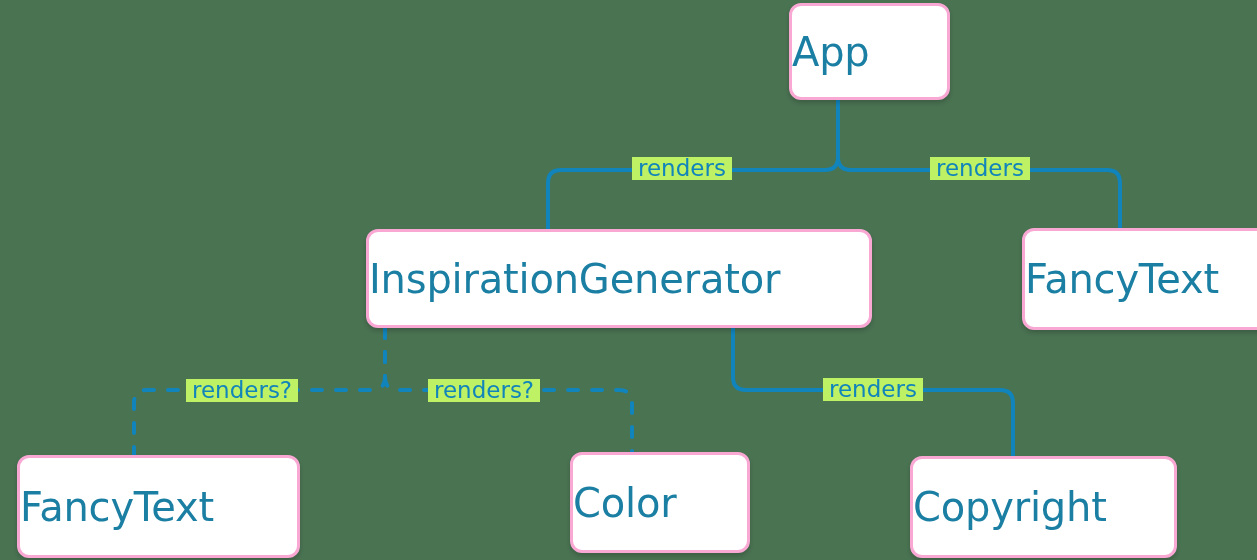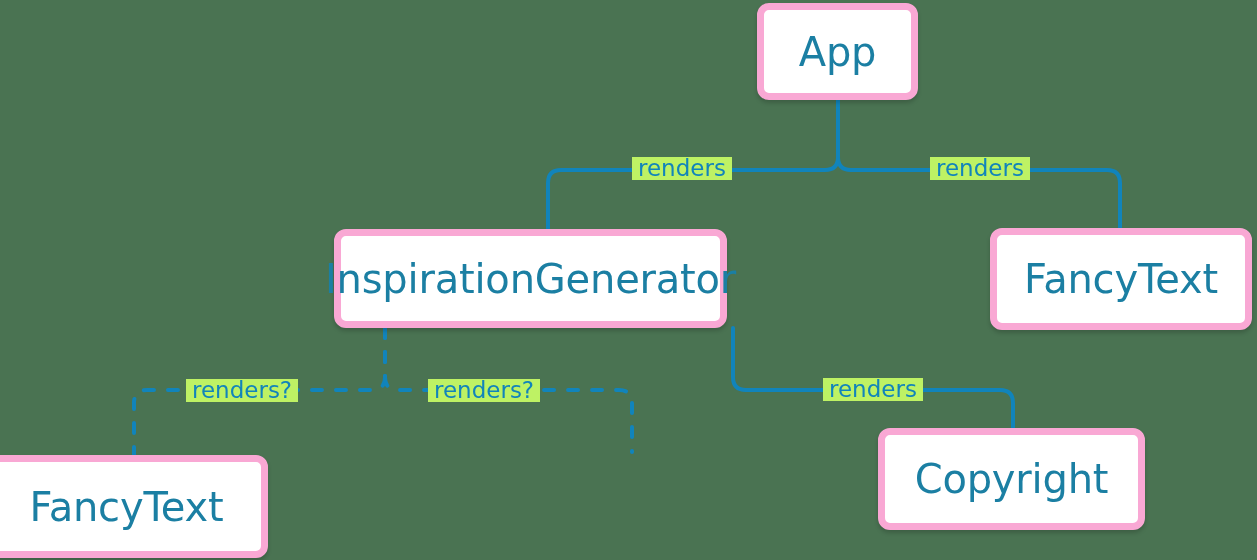--- a/index.html
+++ b/index.html
@@ -23,53 +23,54 @@
     position: absolute;
     left: 0;
     top: 0;
     width: 1257px;
     height: 560px;
     pointer-events: none;
   }
   .node {
     position: absolute;
     background: #ffffff;
-    border: 7px solid #f9a8d4;
+    border: 3px solid #f9a8d4;
     border-radius: 12px;
     box-sizing: border-box;
     display: flex;
     align-items: center;
-    justify-content: center;
+    justify-content: flex-start;
     box-shadow: 0 3px 4px rgba(0,0,0,0.18);
     z-index: 3;
+    margin-left: 32px;
   }
   .node-label {
     color: #1b7fa3;
     font-size: 40px;
     line-height: 1;
     letter-spacing: -0.2px;
     white-space: nowrap;
   }
   .edge-label {
     position: absolute;
     color: #1184bb;
     font-size: 23px;
     line-height: 1;
     white-space: nowrap;
     z-index: 4;
     background: #bef264;
     padding: 0 6px;
   }
   
   #node-app        { left: 757px;  top: 3px;   width: 161px; height: 97px; }
-  #node-inspgen    { left: 334px;  top: 229px; width: 393px; height: 99px; }
+  #node-inspgen    { left: 334px;  top: 229px; width: 506px; height: 99px; }
   #node-fancy-r    { left: 990px;  top: 228px; width: 262px; height: 102px; }
   #node-fancy-b    { left: -15px;  top: 455px; width: 283px; height: 103px; }
   #node-color      { left: 538px;  top: 452px; width: 180px; height: 101px; }
-  #node-copyright  { left: 878px;  top: 428px; width: 267px; height: 102px; }
+  #node-copyright  { left: 878px;  top: 456px; width: 267px; height: 102px; }
   
   #lbl-app-inspgen { left: 632px;  top: 157px; }
   #lbl-app-fancy   { left: 930px;  top: 157px; }
   #lbl-ig-fancy    { left: 186px;  top: 379px; }
   #lbl-ig-color    { left: 428px;  top: 379px; }
   #lbl-ig-copy     { left: 823px;  top: 378px; }
 </style>
 </head>
 <body>
 
@@ -101,18 +102,21 @@
   </div>
 
   <div class="node" id="node-fancy-r">
     <span class="node-label">FancyText</span>
   </div>
 
   <div class="node" id="node-fancy-b">
     <span class="node-label">FancyText</span>
   </div>
 
+  <div class="node" id="node-color">
+    <span class="node-label">Color</span>
+  </div>
 
   <div class="node" id="node-copyright">
     <span class="node-label">Copyright</span>
   </div>
 
 </div>
 
 </body></html>

